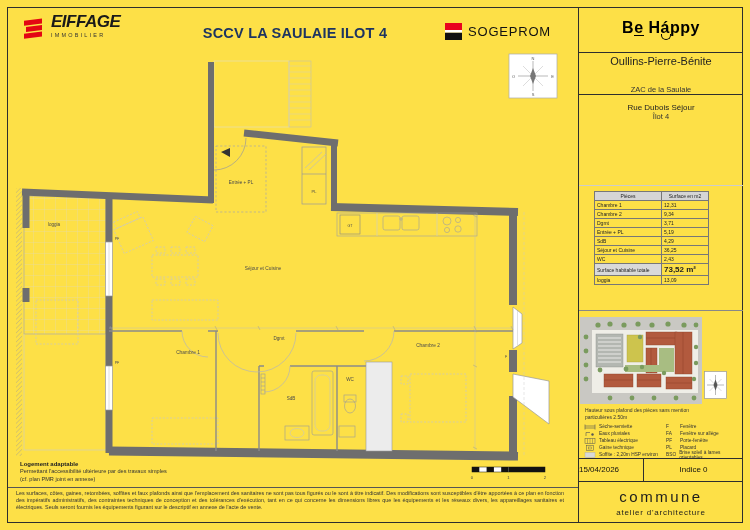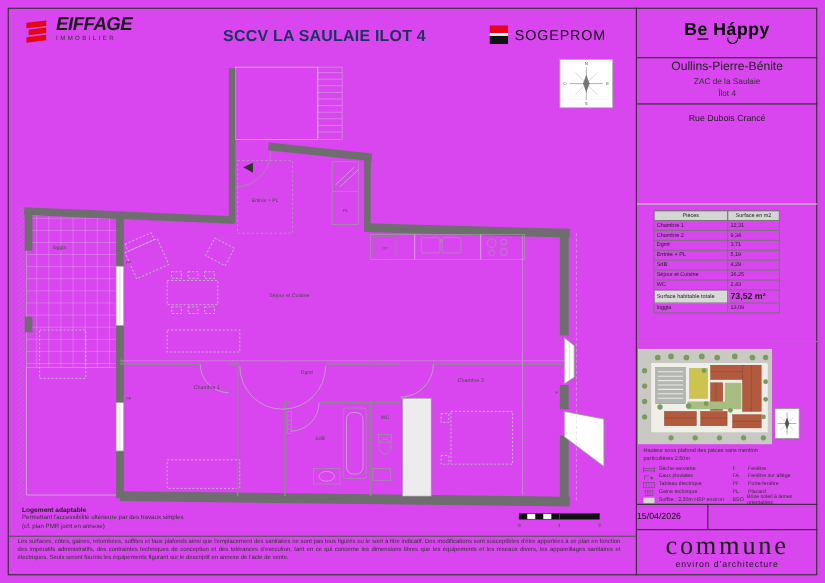--- a/index.html
+++ b/index.html
@@ -1,36 +1,36 @@
 <!DOCTYPE html>
 <html><head>
 <meta charset="utf-8">
 <style>
   html,body{margin:0;padding:0;background:#fff;}
-  .page{position:relative;width:750px;height:530px;background:#d946ef;font-family:"Liberation Sans",sans-serif;color:#111;overflow:hidden;}
+  .page{position:relative;width:750px;height:530px;background:#fde047;font-family:"Liberation Sans",sans-serif;color:#111;overflow:hidden;}
   .abs{position:absolute;}
   .frame{left:7px;top:7px;width:734px;height:514px;border:1px solid #2e2e2e;}
   .vline{left:578px;top:7px;width:0;height:516px;border-left:1px solid #2e2e2e;}
   .hline-footer{left:8px;top:487px;width:570px;border-top:1px solid #555;}
   
   .eiffage{left:22px;top:13px;display:flex;align-items:flex-start;gap:5px;}
   .eiffage-name{font-size:17px;font-weight:bold;font-style:italic;letter-spacing:-0.5px;color:#1a1a1a;line-height:18px;}
   .eiffage-sub{font-size:5.5px;letter-spacing:2.2px;color:#333;margin-top:1px;}
   .doc-title{left:150px;top:25px;width:290px;text-align:center;font-size:14.5px;font-weight:bold;color:#1d3461;letter-spacing:0.2px;}
   .sogeprom{left:445px;top:23px;display:flex;align-items:center;gap:6px;}
   .sg-sq{width:17px;height:17px;display:block;}
   .sg-name{font-size:13px;font-weight:normal;letter-spacing:0.8px;color:#111;}
   .behappy{left:579px;top:19px;width:164px;text-align:center;font-size:16px;font-weight:bold;color:#000;letter-spacing:0.5px;}
   .behappy .u-e{border-bottom:1.5px solid #000;line-height:14px;display:inline-block;}
   .behappy .a-smile{position:relative;display:inline-block;}
   .behappy .a-smile i{position:absolute;left:0.5px;bottom:-3px;width:8px;height:5px;border:1.2px solid #000;border-top:none;border-radius:0 0 8px 8px;font-style:normal;}
   
   .sec-loc{left:579px;top:52px;width:164px;height:43px;border-top:1px solid #2e2e2e;border-bottom:1px solid #2e2e2e;text-align:center;padding-top:2px;box-sizing:border-box;}
   .loc-title{font-size:11px;color:#222;}
-  .loc-sub{font-size:7.5px;color:#333;margin-top:2px;}
+  .loc-sub{font-size:7.5px;color:#333;margin-top:18px;}
   .street{left:579px;top:103px;width:164px;text-align:center;font-size:8px;color:#222;}
   .unitbox{left:590px;top:123px;width:142px;height:44px;border:1px solid #aaa;text-align:center;}
   .unit-type{font-size:7.5px;color:#222;margin-top:9px;}
   .unit-line{font-size:7px;color:#222;margin-top:7px;}
   .unit-line b{font-weight:bold;}
   .hline-table{left:579px;top:185px;width:164px;border-top:1px solid #ccc;}
   .stable{left:594px;top:191px;border-collapse:collapse;}
   .stable td{border:1px solid #777;font-size:5px;color:#222;padding:1px 2px;height:6px;vertical-align:middle;}
   .stable td.c1{width:62px;}
   .stable td.c2{width:42px;}
@@ -42,21 +42,21 @@
   .legend{left:584px;top:424px;width:156px;display:flex;gap:6px;}
   .leg-col{display:flex;flex-direction:column;gap:1.4px;}
   .leg-col.l{width:76px;}
   .leg-col.r{width:74px;}
   .leg-row{display:flex;align-items:center;gap:3px;font-size:4.8px;color:#333;height:5.6px;}
   .leg-abbr{width:11px;font-size:4.8px;color:#333;}
   .daterow{left:579px;top:458px;width:164px;height:22px;border-top:1px solid #2e2e2e;border-bottom:1px solid #2e2e2e;display:flex;}
   .datecell{width:64px;border-right:1px solid #2e2e2e;line-height:22px;font-size:8px;color:#111;}
   .indcell{flex:1;text-align:center;line-height:22px;font-size:8px;color:#111;}
   .commune{left:579px;top:486px;width:164px;text-align:center;}
-  .commune-name{font-size:24px;letter-spacing:2.5px;color:#1c1c1c;line-height:22px;font-family:Liberation Serif, serif;}
+  .commune-name{font-size:15px;letter-spacing:2.5px;color:#1c1c1c;line-height:22px;}
   .commune-sub{font-size:8px;letter-spacing:0.8px;color:#1c1c1c;margin-top:0px;}
   
   .adapt{left:20px;top:460px;width:300px;}
   .adapt-title{font-size:6px;font-weight:bold;color:#222;line-height:8px;}
   .adapt-line{font-size:5.6px;color:#333;line-height:7.5px;}
   .disclaimer{left:16px;top:490px;width:548px;font-size:5.4px;line-height:7px;color:#333;text-align:justify;}
   svg text{font-family:"Liberation Sans",sans-serif;}
 </style>
 </head>
 <body>
@@ -92,21 +92,21 @@
   <div class="abs behappy"><span>B</span><span class="u-e">e</span><span> H</span><span class="a-smile"><span>á</span><i></i></span><span>ppy</span></div>
 
   <div class="abs vline"></div>
 
   <div class="abs sec-loc">
     <div class="loc-title">Oullins-Pierre-Bénite</div>
     <div class="loc-sub">ZAC de la Saulaie</div>
     <div class="loc-sub">Îlot 4</div>
   </div>
 
-  <div class="abs street">Rue Dubois Crancé</div>
+  <div class="abs street">Rue Dubois Séjour</div>
 
 
   <div class="abs hline-table"></div>
 
   <table class="abs stable">
     <tbody>
         <tr class="th">
       <td class="c1">Pièces</td>
       <td class="c2">Surface en m2</td>
     </tr>
@@ -265,25 +265,26 @@
         </div>
       <div class="leg-row">
           <span class="leg-abbr">BSO</span>
           <span>Brise soleil à lames orientables</span>
         </div>
     </div>
   </div>
 
   <div class="abs daterow">
     <div class="datecell">15/04/2026</div>
+    <div class="indcell">Indice 0</div>
   </div>
 
   <div class="abs commune">
     <div class="commune-name">commune</div>
-    <div class="commune-sub">environ d'architecture</div>
+    <div class="commune-sub">atelier d'architecture</div>
   </div>
 
   <svg class="abs" style="left:0;top:0" width="750" height="530" viewBox="0 0 750 530">
     <defs>
       <pattern id="grid" width="11" height="11" patternUnits="userSpaceOnUse">
           <path d="M11 0H0V11" fill="none" stroke="#d8d8d8" stroke-width="0.5"></path>
         </pattern>
       <pattern id="hatch" width="3.2" height="3.2" patternUnits="userSpaceOnUse" patternTransform="rotate(45)">
           <line x1="0" y1="0" x2="0" y2="3.2" stroke="#9a9a9a" stroke-width="0.7"></line>
         </pattern>

